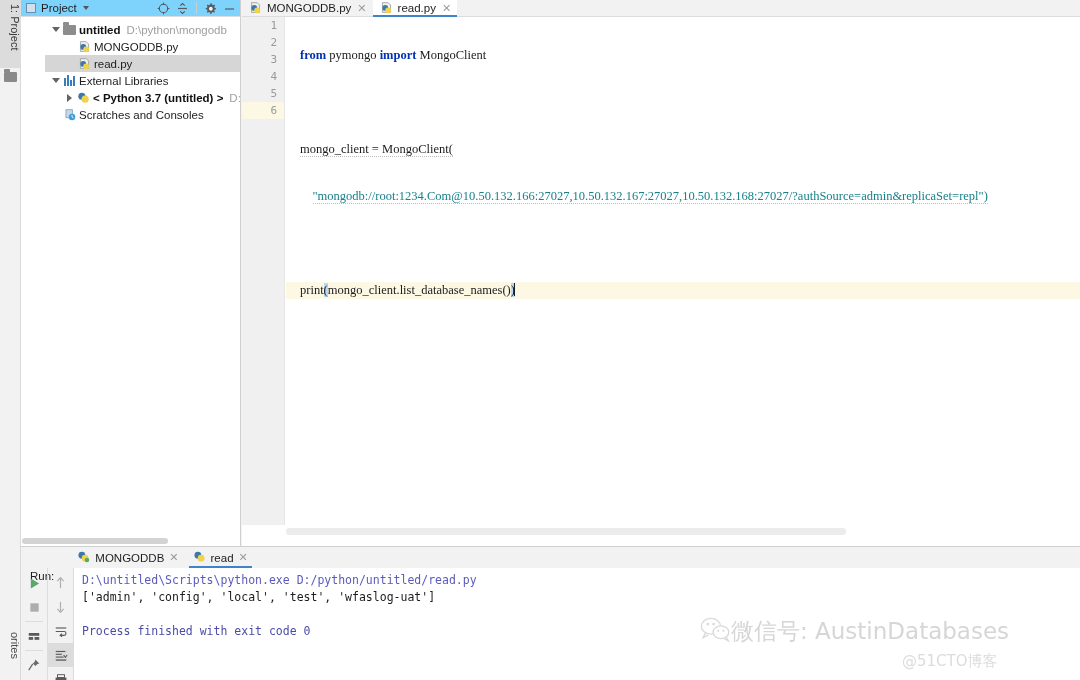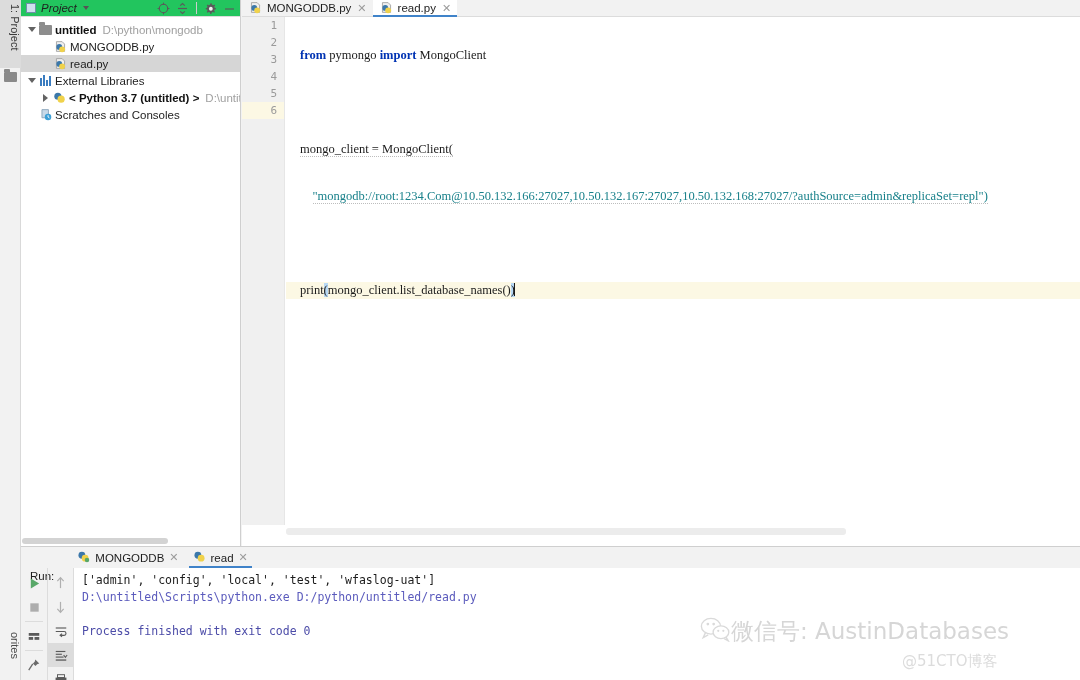--- a/index.html
+++ b/index.html
@@ -41,43 +41,42 @@
     content:""; position:absolute; left:0; top:-3px; width:6px; height:3px;
     background:#8a8a8a; border-radius:1px 1px 0 0;
   }
 
   
   .projpanel {
     position:absolute; left:21px; top:0; width:220px; height:546px;
     background:#ffffff; border-right:1px solid #cfcfcf;
   }
   .proj-header {
-    height:17px; background:#22c55e; border-bottom:1px solid #dcdcdc;
+    height:17px; background:#7dd3fc; border-bottom:1px solid #dcdcdc;
     display:flex; align-items:center; padding:0 2px 0 5px;
     position:relative;
-    font-style:italic;
   }
   .proj-header .sq {
     width:10px; height:10px; border:1px solid #6f8fa8; background:#cfe0ee;
     margin-right:5px; flex:none;
   }
   .proj-title { font-size:11.5px; color:#1f1f1f; }
   .caret-down {
     margin-left:6px; width:0;height:0;
     border-left:3.5px solid transparent;border-right:3.5px solid transparent;
     border-top:4px solid #555;
   }
   .hdr-icons { margin-left:auto; display:flex; align-items:center; gap:2px; }
   .hicon { width:17px; height:15px; display:flex; align-items:center; justify-content:center; }
   .hdr-sep { width:1px; height:12px; background:#cdcdcd; margin:0 3px; }
 
   .tree { padding:4px 0 0 0; font-size:11.5px; position:relative; }
   .row {
     height:17px; display:flex; align-items:center; white-space:nowrap;
-    padding-left:4px; position:relative;
+    padding-left:4px; position:relative;margin-left:24px;
   }
   .row.selected { background:#d6d6d6; }
   .twisty {
     width:13px; flex:none; display:flex; align-items:center; justify-content:center;
     color:#5a5a5a; font-size:9px;
   }
   .chev-d { width:0;height:0;border-left:4px solid transparent;border-right:4px solid transparent;border-top:5px solid #636363; }
   .chev-r { width:0;height:0;border-top:4px solid transparent;border-bottom:4px solid transparent;border-left:5px solid #636363; }
   .ic { width:15px; flex:none; display:flex; align-items:center; justify-content:center; margin-right:2px; }
   .lbl-bold { font-weight:bold; color:#111; }
@@ -450,22 +449,22 @@
         <div class="tbtn">
           <svg width="14" height="13" viewBox="0 0 16 14">
             <rect x="4" y="1.5" width="8" height="3.2" fill="none" stroke="#5a5a5a" stroke-width="1.1"></rect>
             <rect x="1.8" y="4.8" width="12.4" height="5.4" fill="#5a5a5a"></rect>
             <rect x="4.4" y="9.6" width="7.2" height="3.4" fill="none" stroke="#5a5a5a" stroke-width="1.1"></rect>
           </svg>
         </div>
       </div>
 
       <div class="console">
+        <div class="cl link">D:\untitled\Scripts\python.exe D:/python/untitled/read.py</div>
         <div class="cl out">['admin', 'config', 'local', 'test', 'wfaslog-uat']</div>
-        <div class="cl link">D:\untitled\Scripts\python.exe D:/python/untitled/read.py</div>
         <div class="cl out"></div>
         <div class="cl fin">Process finished with exit code 0</div>
       </div>
     </div>
   </div>
 
   <div class="wm-wechat">
     <span>
       <svg width="31" height="26" viewBox="0 0 34 28">
         <ellipse cx="12" cy="11" rx="10.5" ry="8.6" fill="none" stroke="#dadada" stroke-width="1.5"></ellipse>

